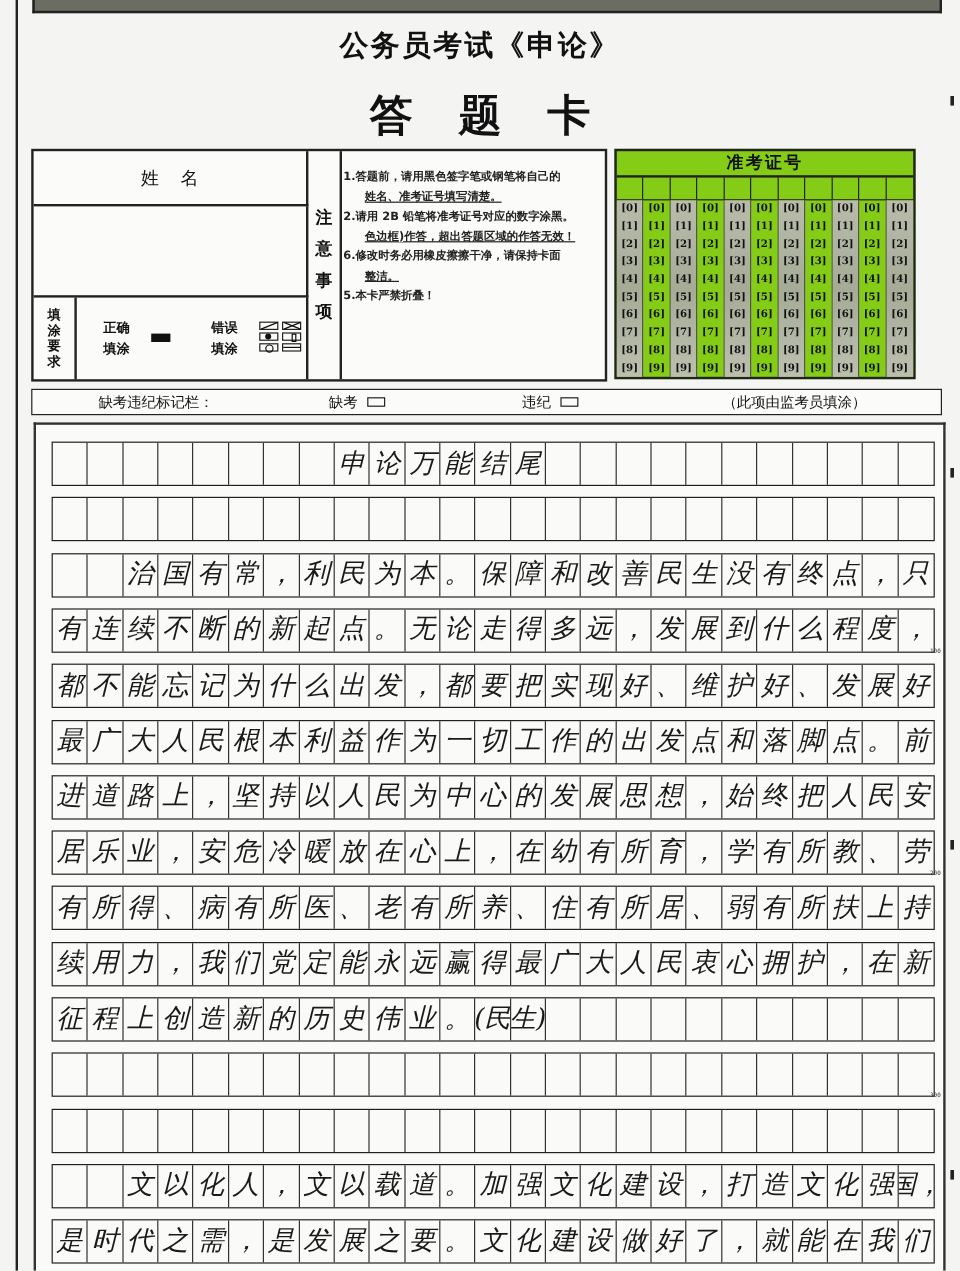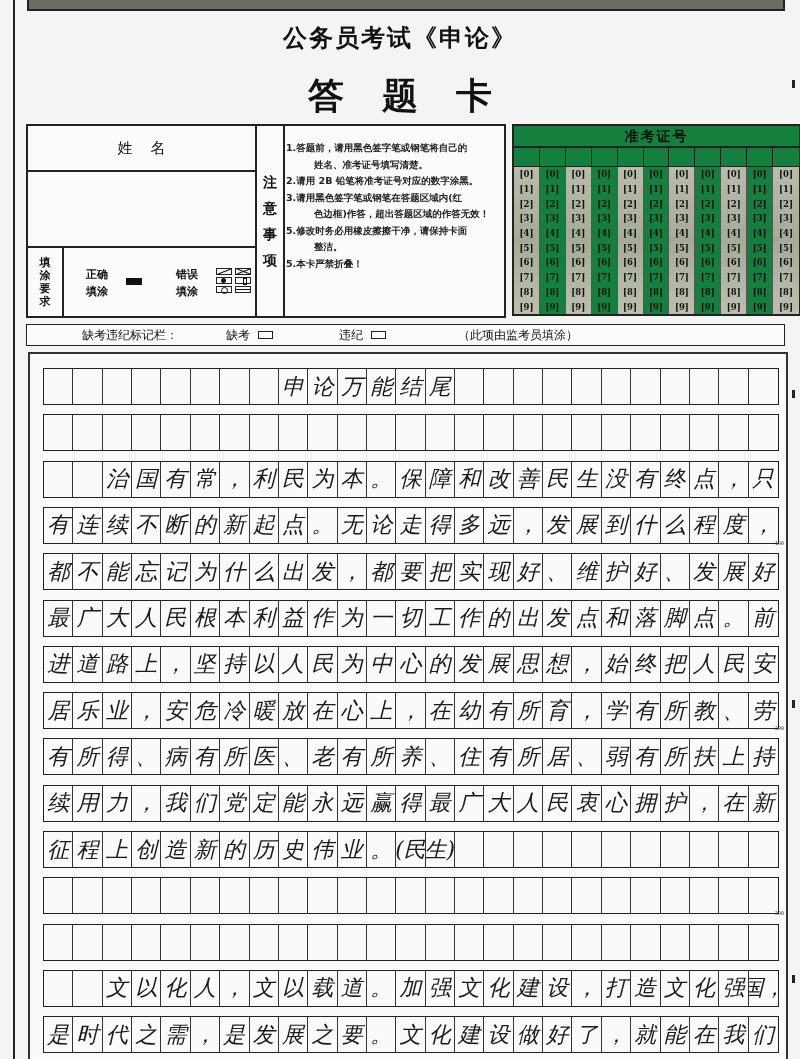--- a/index.html
+++ b/index.html
@@ -27,35 +27,35 @@
     .fa-samples span.slash::after { content:""; position:absolute; left:0; top:2px; width:15px; height:1px; background:#111; transform: rotate(-22deg); }
     .fa-samples span.cross::before, .fa-samples span.cross::after { content:""; position:absolute; left:0; top:2px; width:15px; height:1px; background:#111; }
     .fa-samples span.cross::before { transform: rotate(22deg); }
     .fa-samples span.cross::after { transform: rotate(-22deg); }
     .fa-samples span.ring::after { content:""; position:absolute; left:4px; top:0; width:5px; height:5px; border-radius:50%; border:1px solid #111; }
     .fa-samples span.bar::after { content:""; position:absolute; left:7px; top:0; width:2px; height:5px; border:1px solid #111; }
     .fa-samples span.line::after { content:""; position:absolute; left:0; top:2px; width:14px; height:1px; background:#111; }
 
     .notice-label { position: absolute; left: 229px; top: 0; width: 28px; height: 190px; border-right: 2px solid #222; display:flex; flex-direction:column; align-items:center; justify-content:center; font-size: 14px; line-height: 26px; font-family: "DejaVu Sans", sans-serif; font-weight: bold; }
     .notice-text { position: absolute; left: 258px; top: 14px; width: 244px; font-size: 9.5px; line-height: 16.5px; font-family: "DejaVu Sans", sans-serif; font-weight: bold; color:#222; }
-    .notice-text div.ind { padding-left: 28px; }
+    .notice-text div.ind { padding-left: 18px; text-decoration: underline; }
 
     
-    .adm-box { position: absolute; left: 512px; top: 124px; width: 289px; height: 192px; border: 2px solid #222; background: #15803d; }
+    .adm-box { position: absolute; left: 512px; top: 124px; width: 251px; height: 192px; border: 2px solid #222; background: #84cc16; }
     .adm-title { height: 22px; border-bottom: 2px solid #222; text-align:center; font-size: 14px; line-height: 20px; font-weight: bold; font-family: "DejaVu Sans", sans-serif; letter-spacing: 2px; }
     .adm-blank { height: 19px; display:grid; grid-template-columns: repeat(11, 1fr); border-bottom: 1px solid #222; }
     .adm-blank div { border-right: 1px solid #222; }
     .adm-blank div:last-child { border-right: none; }
     .adm-grid { display:grid; grid-template-columns: repeat(11, 1fr); height: 147px; }
     .adm-col { display:flex; flex-direction:column; justify-content:space-around; align-items:center; border-right:1px solid #555; font-size: 8.5px; font-family: "DejaVu Serif", serif; font-weight:bold; }
     .adm-col.shade { background: linear-gradient(180deg, #b9bcab, #a6ab98 50%, #bcbfae); }
     .adm-col:last-child { border-right:none; }
 
     
-    .absent-bar { position: absolute; left: 26px; top: 324px; width: 759px; height: 22px; border: 1.5px solid #222; display:flex; align-items:center; font-family: "DejaVu Sans", sans-serif; font-size: 12px; background:#fbfbf9; }
+    .absent-bar { position: absolute; left: 26px; top: 324px; width: 759px; height: 22px; border: 1.5px solid #222; display:flex; align-items:center; font-family: "DejaVu Sans", sans-serif; font-size: 12px; background:#fbfbf9;gap:48px; }
     .absent-bar .lbl { margin-left: 55px; }
     .absent-bar .item { display:flex; align-items:center; }
     .absent-bar .box { display:inline-block; width: 15px; height: 8px; border: 1px solid #222; margin-left: 8px; }
     .absent-bar .quekao { margin-left: 48px; }
     .absent-bar .weiji { margin-left: 66px; }
     .absent-bar .note { margin-left: 72px; }
 
     
     .answer-frame { position: absolute; left: 28px; top: 352px; width: 760px; height: 707px; border: 2px solid #333; border-bottom:none; background:#fafaf8; }
     .row { position: absolute; left: 13px; width: 736px; height: 37px; border: 1.5px solid #222; display:grid; grid-template-columns: repeat(25, 1fr); }
@@ -104,23 +104,22 @@
   <div class="notice-label" id="noticeLabel">
       <span>注</span>
       <span>意</span>
       <span>事</span>
       <span>项</span>
     </div>
   <div class="notice-text" id="noticeList">
       <div>1.答题前，请用黑色签字笔或钢笔将自己的</div>
       <div class="ind">姓名、准考证号填写清楚。</div>
       <div>2.请用 2B 铅笔将准考证号对应的数字涂黑。</div>
-      <div>3.请用黑色签字笔或钢笔在答题区域内(红</div>
       <div class="ind">色边框)作答，超出答题区域的作答无效！</div>
-      <div>5.修改时务必用橡皮擦擦干净，请保持卡面</div>
+      <div>6.修改时务必用橡皮擦擦干净，请保持卡面</div>
       <div class="ind">整洁。</div>
       <div>5.本卡严禁折叠！</div>
     </div>
 </div>
 
 <div class="adm-box">
   <div class="adm-title">准考证号</div>
   <div class="adm-blank" id="admBlank">
       <div></div>
       <div></div>

